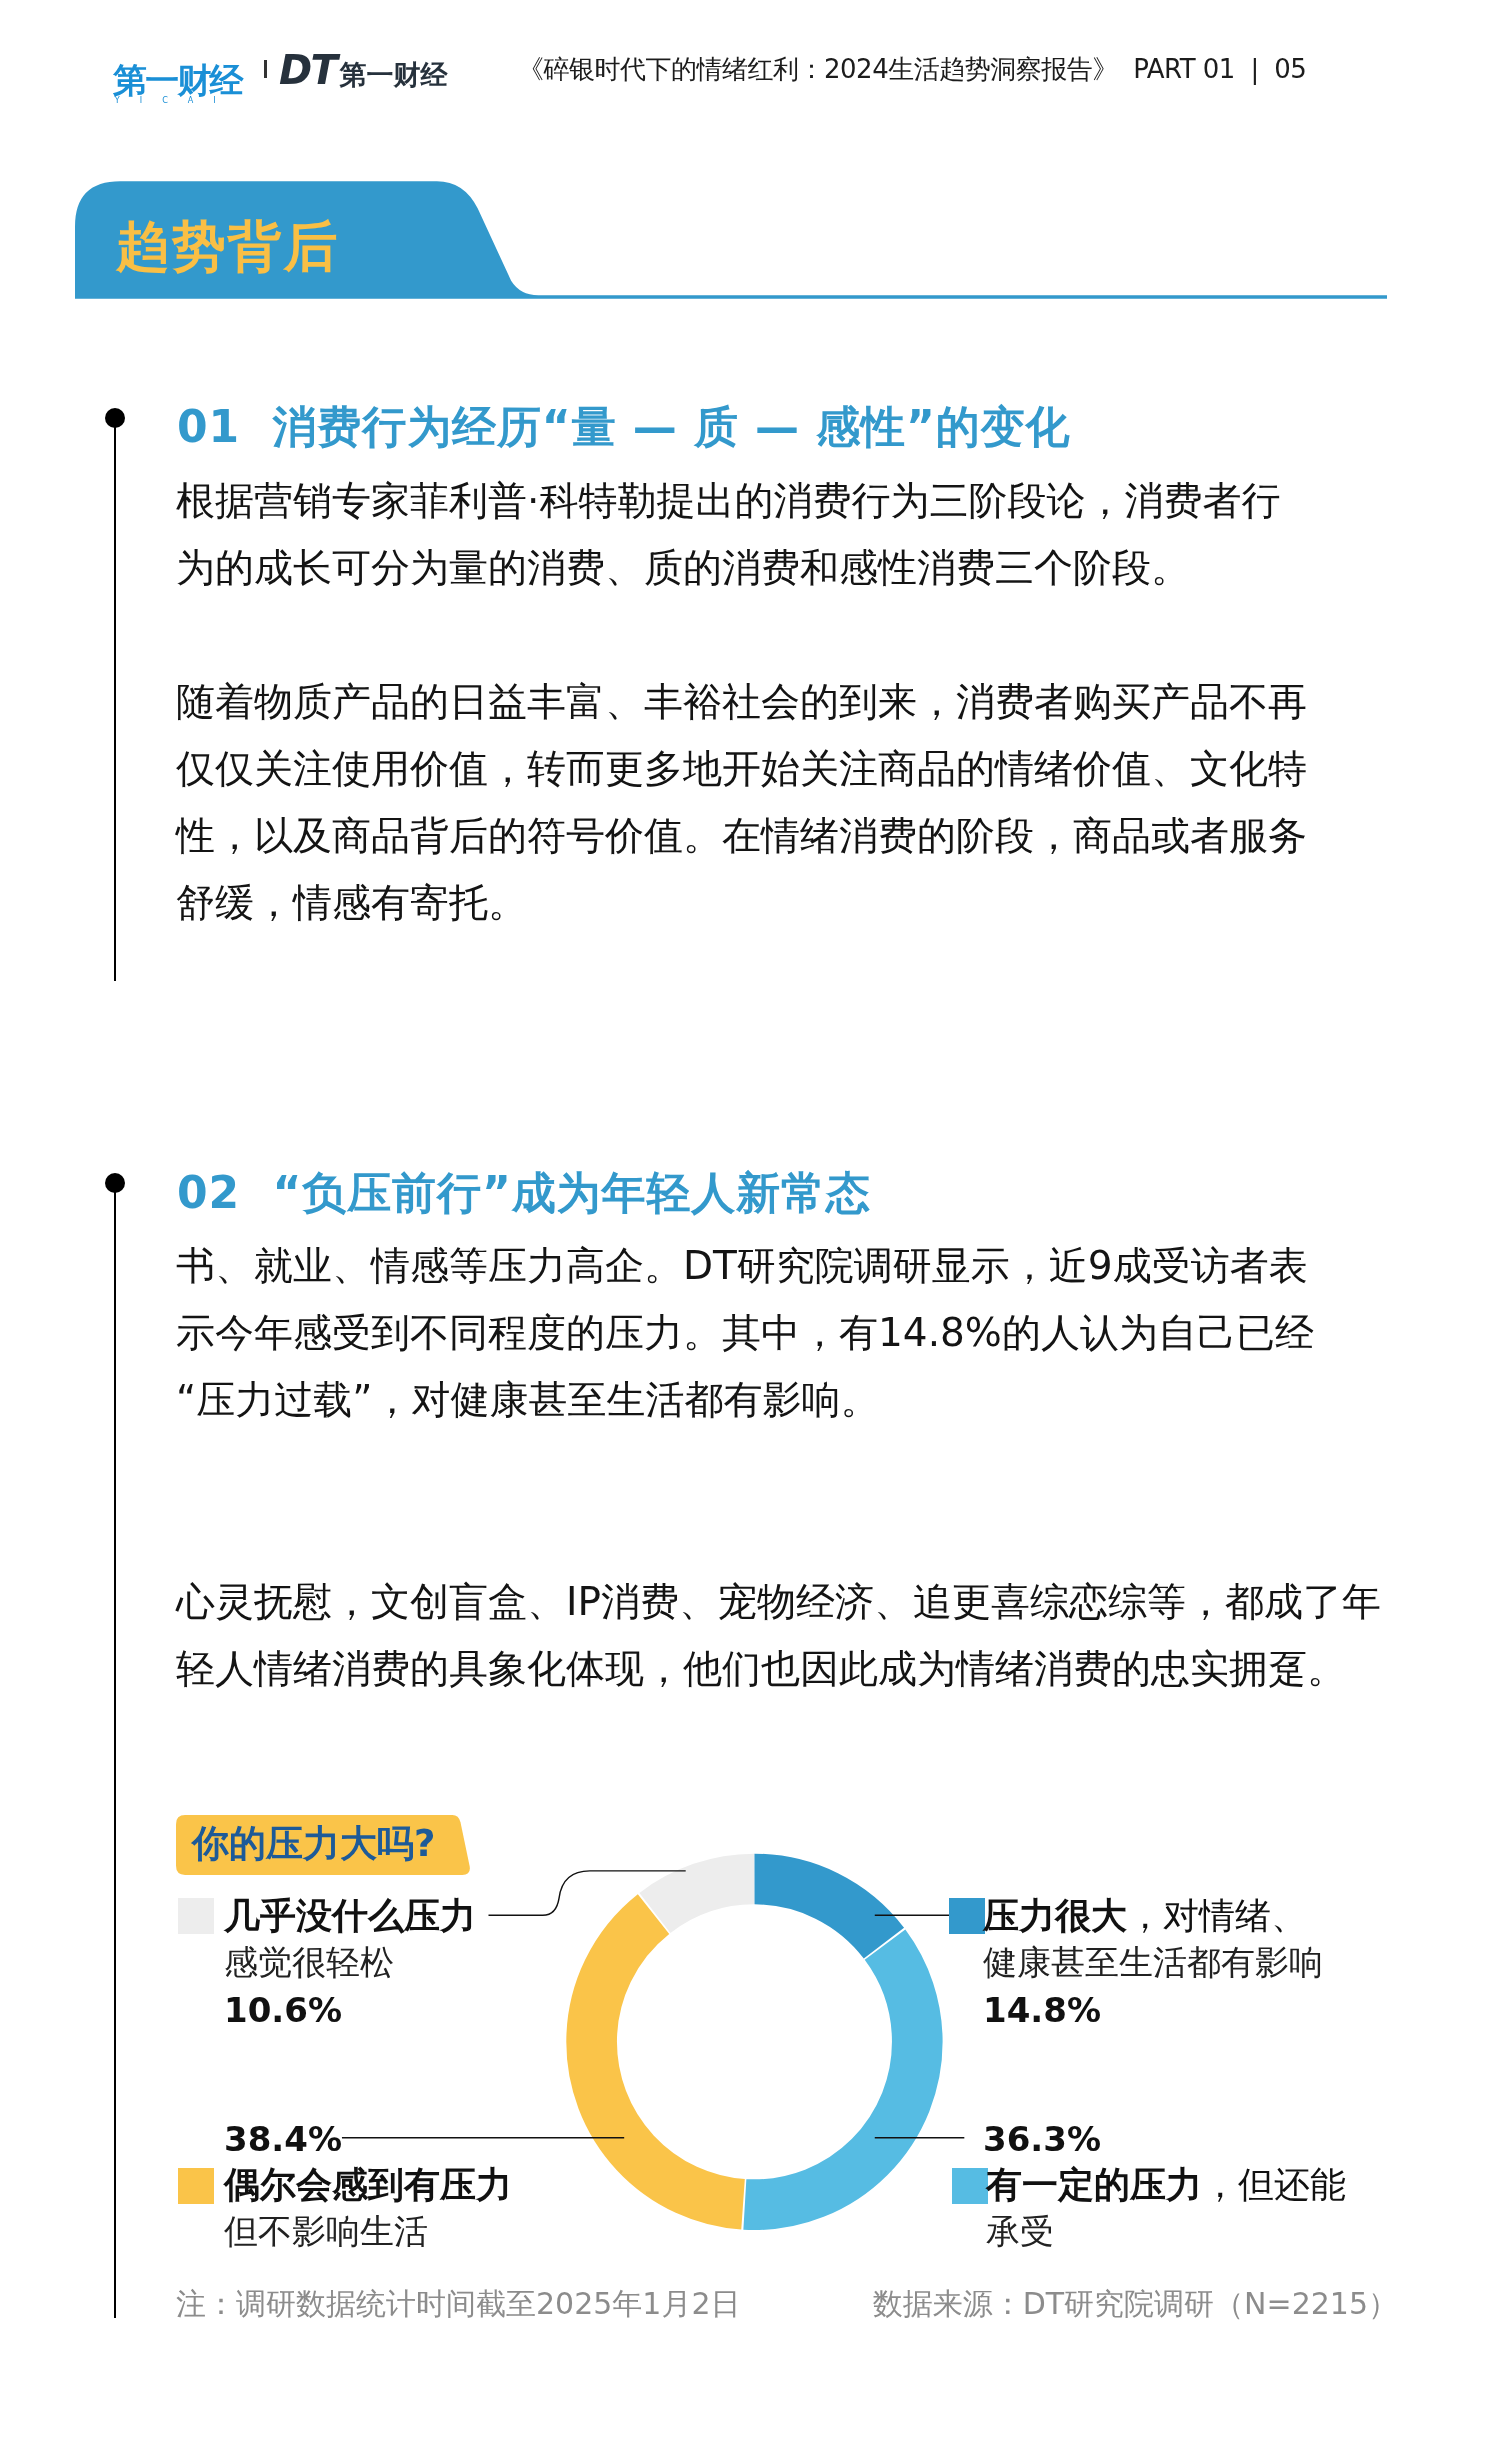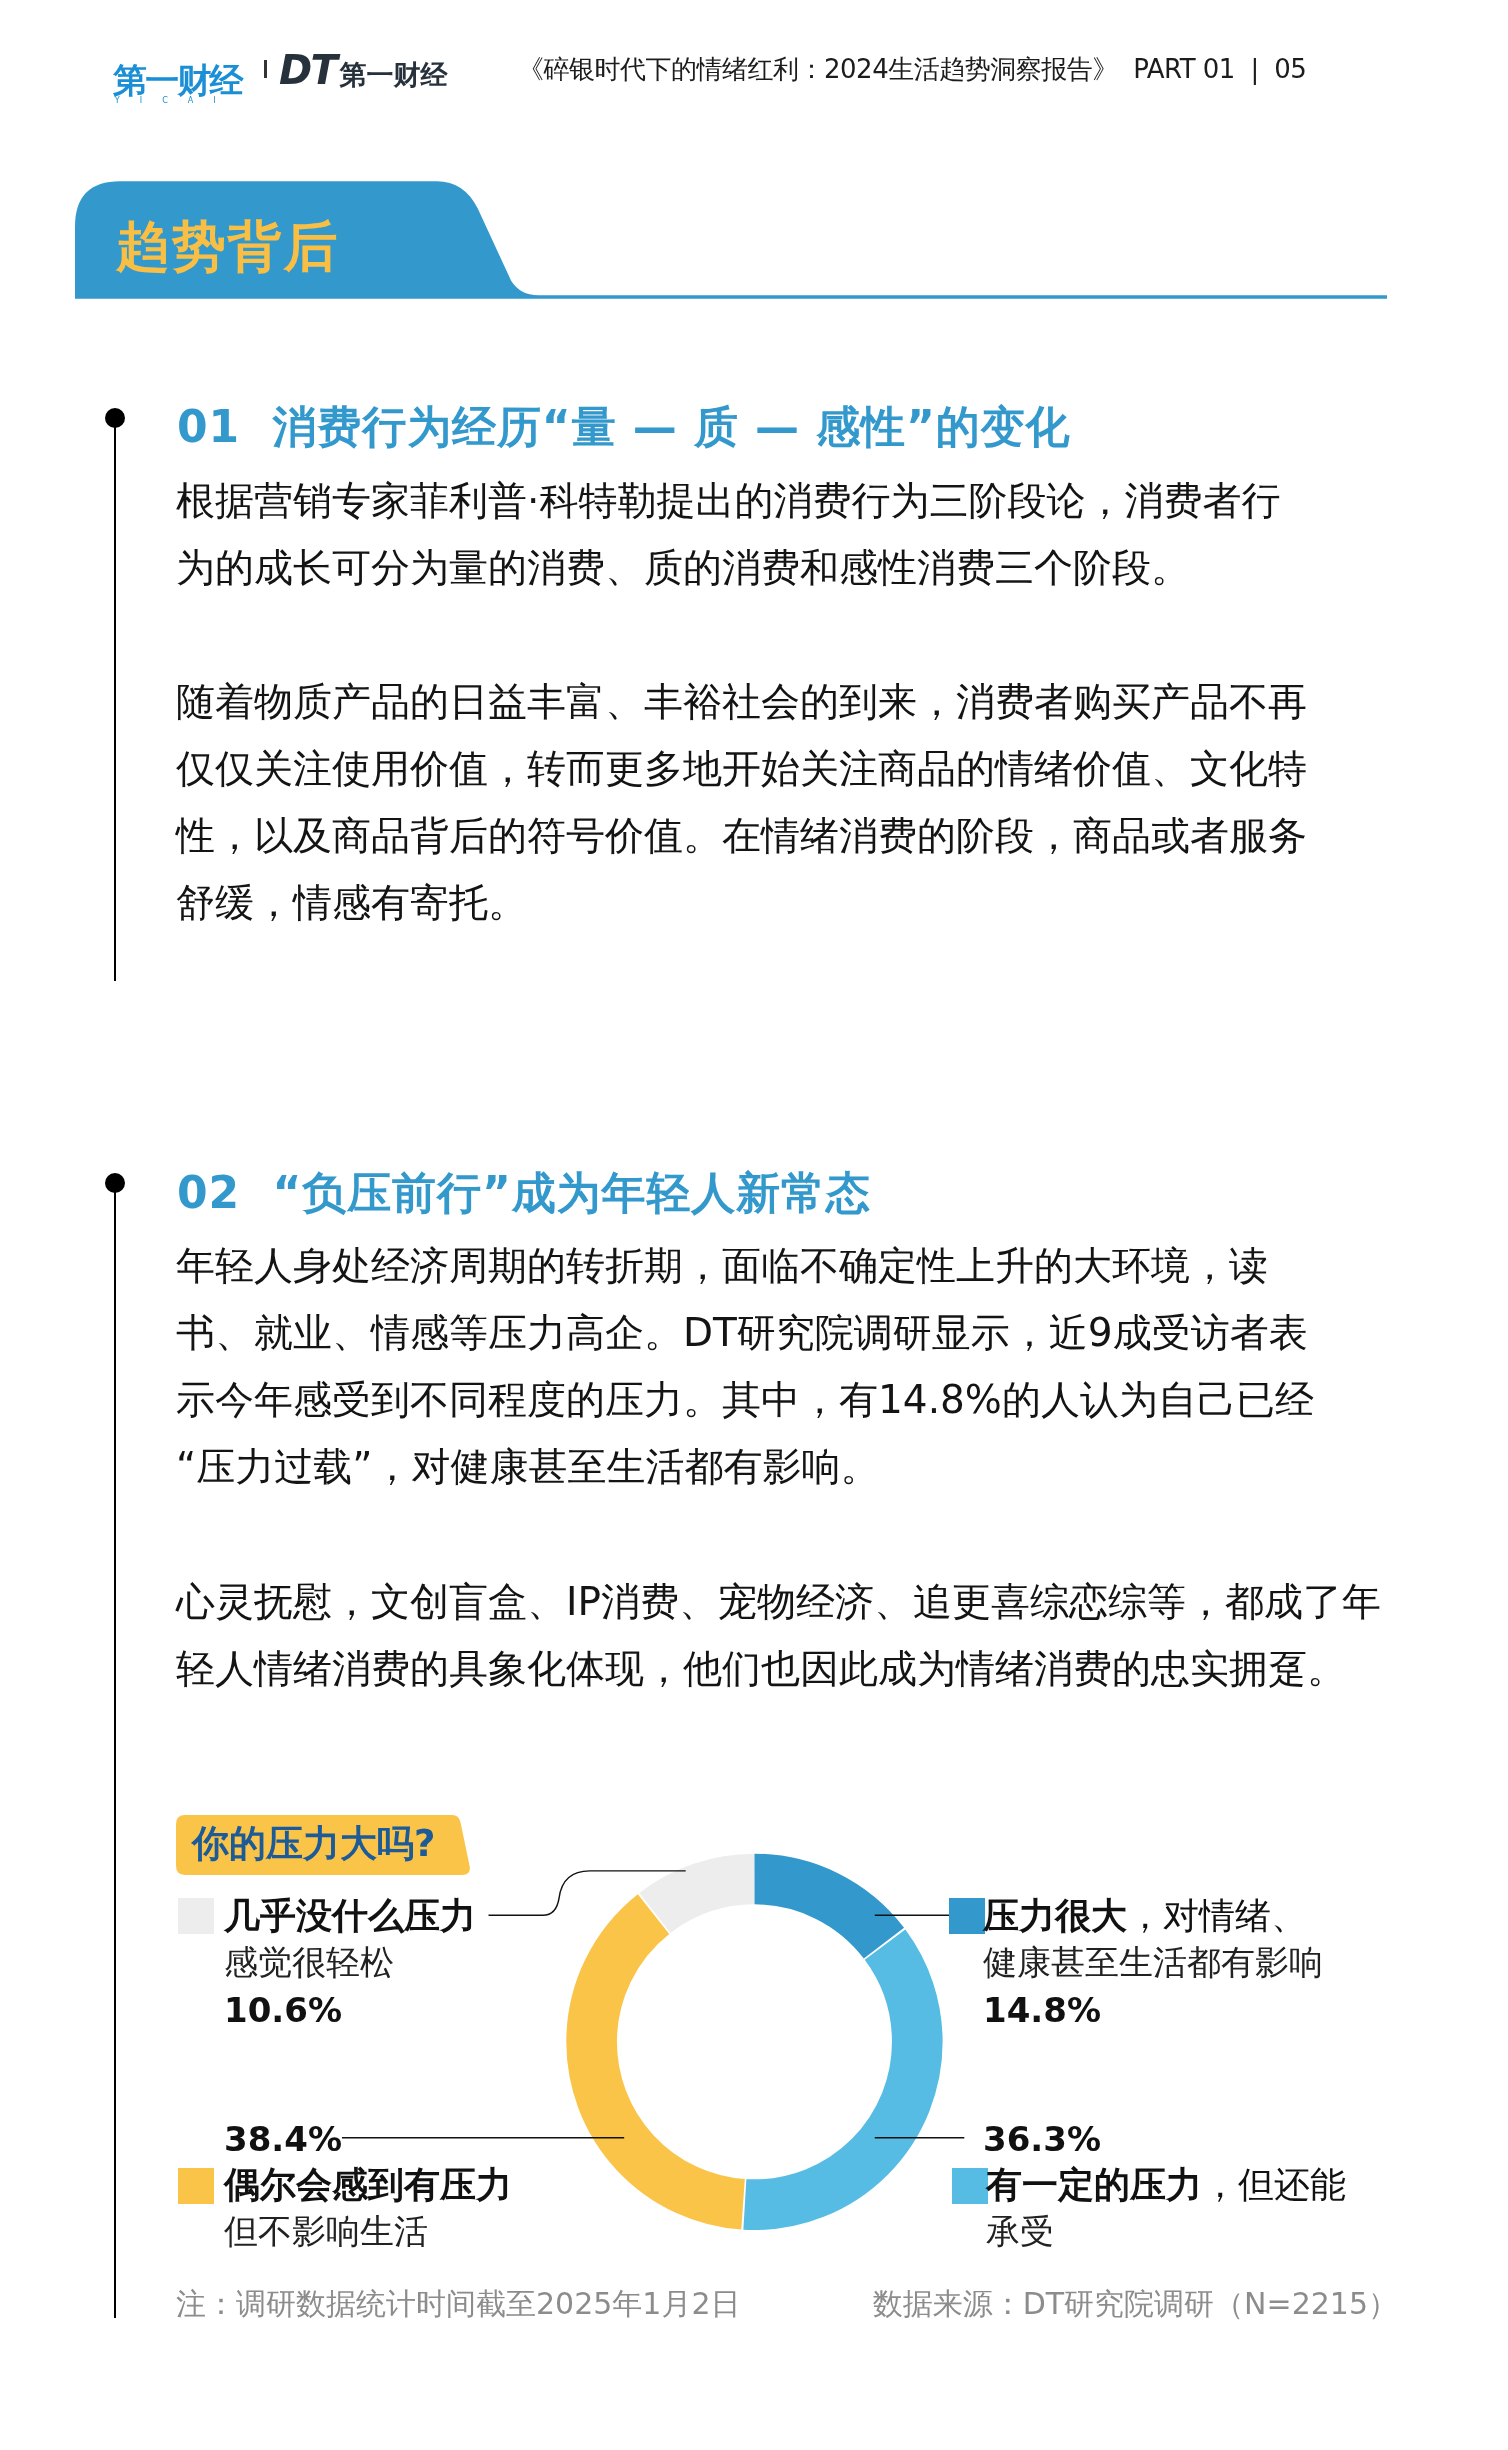--- a/index.html
+++ b/index.html
@@ -71,21 +71,20 @@
 </div>
 <div class="abs body-text" style="top:668px;">
   <span class="ln">随着物质产品的日益丰富、丰裕社会的到来，消费者购买产品不再</span>
   <span class="ln">仅仅关注使用价值，转而更多地开始关注商品的情绪价值、文化特</span>
   <span class="ln">性，以及商品背后的符号价值。在情绪消费的阶段，商品或者服务</span>
   <span class="ln">舒缓，情感有寄托。</span>
 </div>
 
 <div class="abs sec-head" style="top:1158px; white-space:pre;">02  “负压前行”成为年轻人新常态</div>
 <div class="abs body-text" style="top:1232px;">
-  <span class="ln">年轻人身处经济周期的转折期，面临不确定性上升的大环境，读</span>
   <span class="ln">书、就业、情感等压力高企。DT研究院调研显示，近9成受访者表</span>
   <span class="ln">示今年感受到不同程度的压力。其中，有14.8%的人认为自己已经</span>
   <span class="ln">“压力过载”，对健康甚至生活都有影响。</span>
 </div>
 <div class="abs body-text" style="top:1568px;">
   <span class="ln">心灵抚慰，文创盲盒、IP消费、宠物经济、追更喜综恋综等，都成了年</span>
   <span class="ln">轻人情绪消费的具象化体现，他们也因此成为情绪消费的忠实拥趸。</span>
 </div>
 
 <svg class="abs badge" viewBox="0 0 330 66" width="299" height="60">

